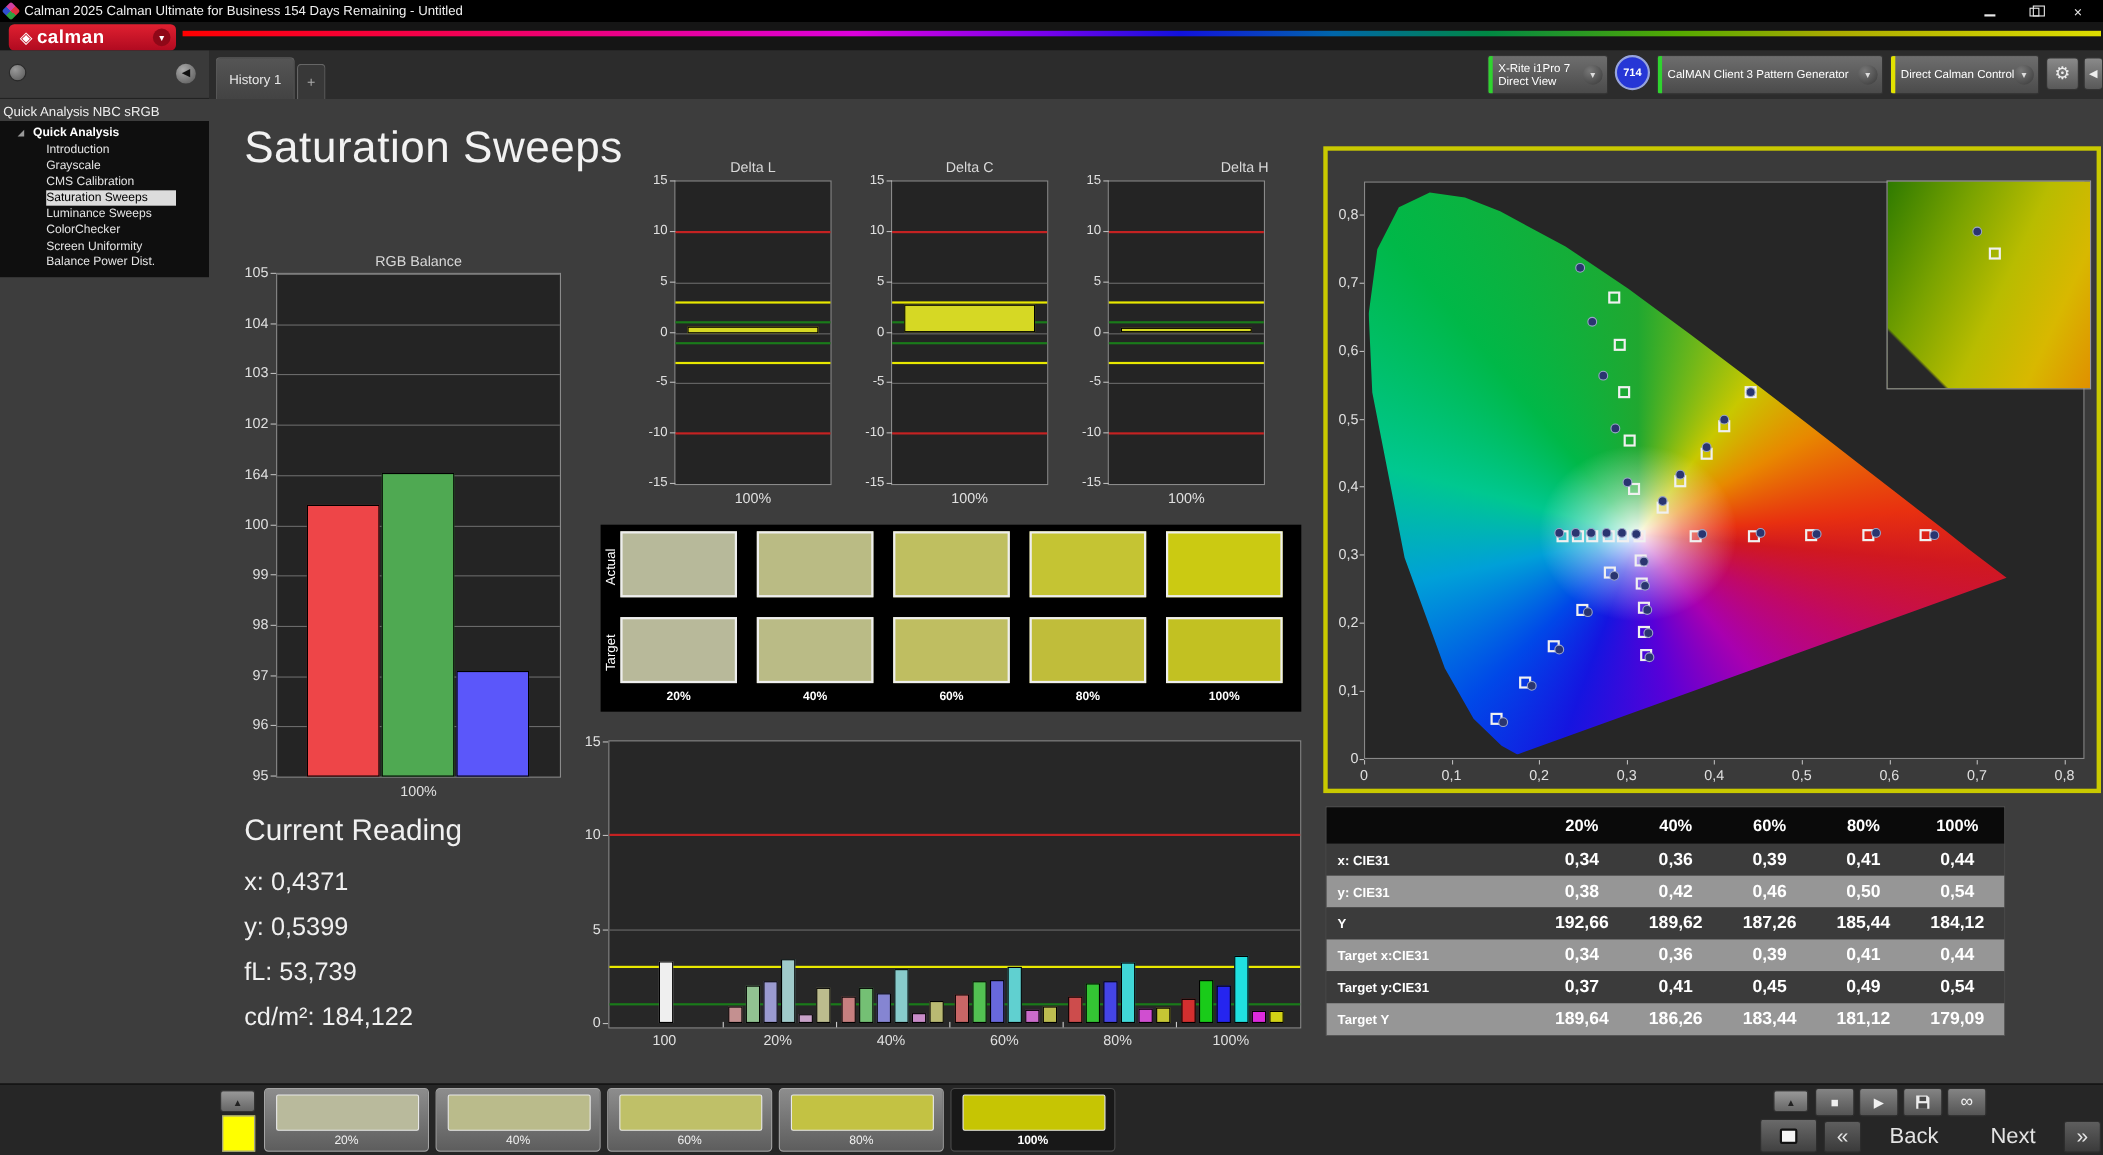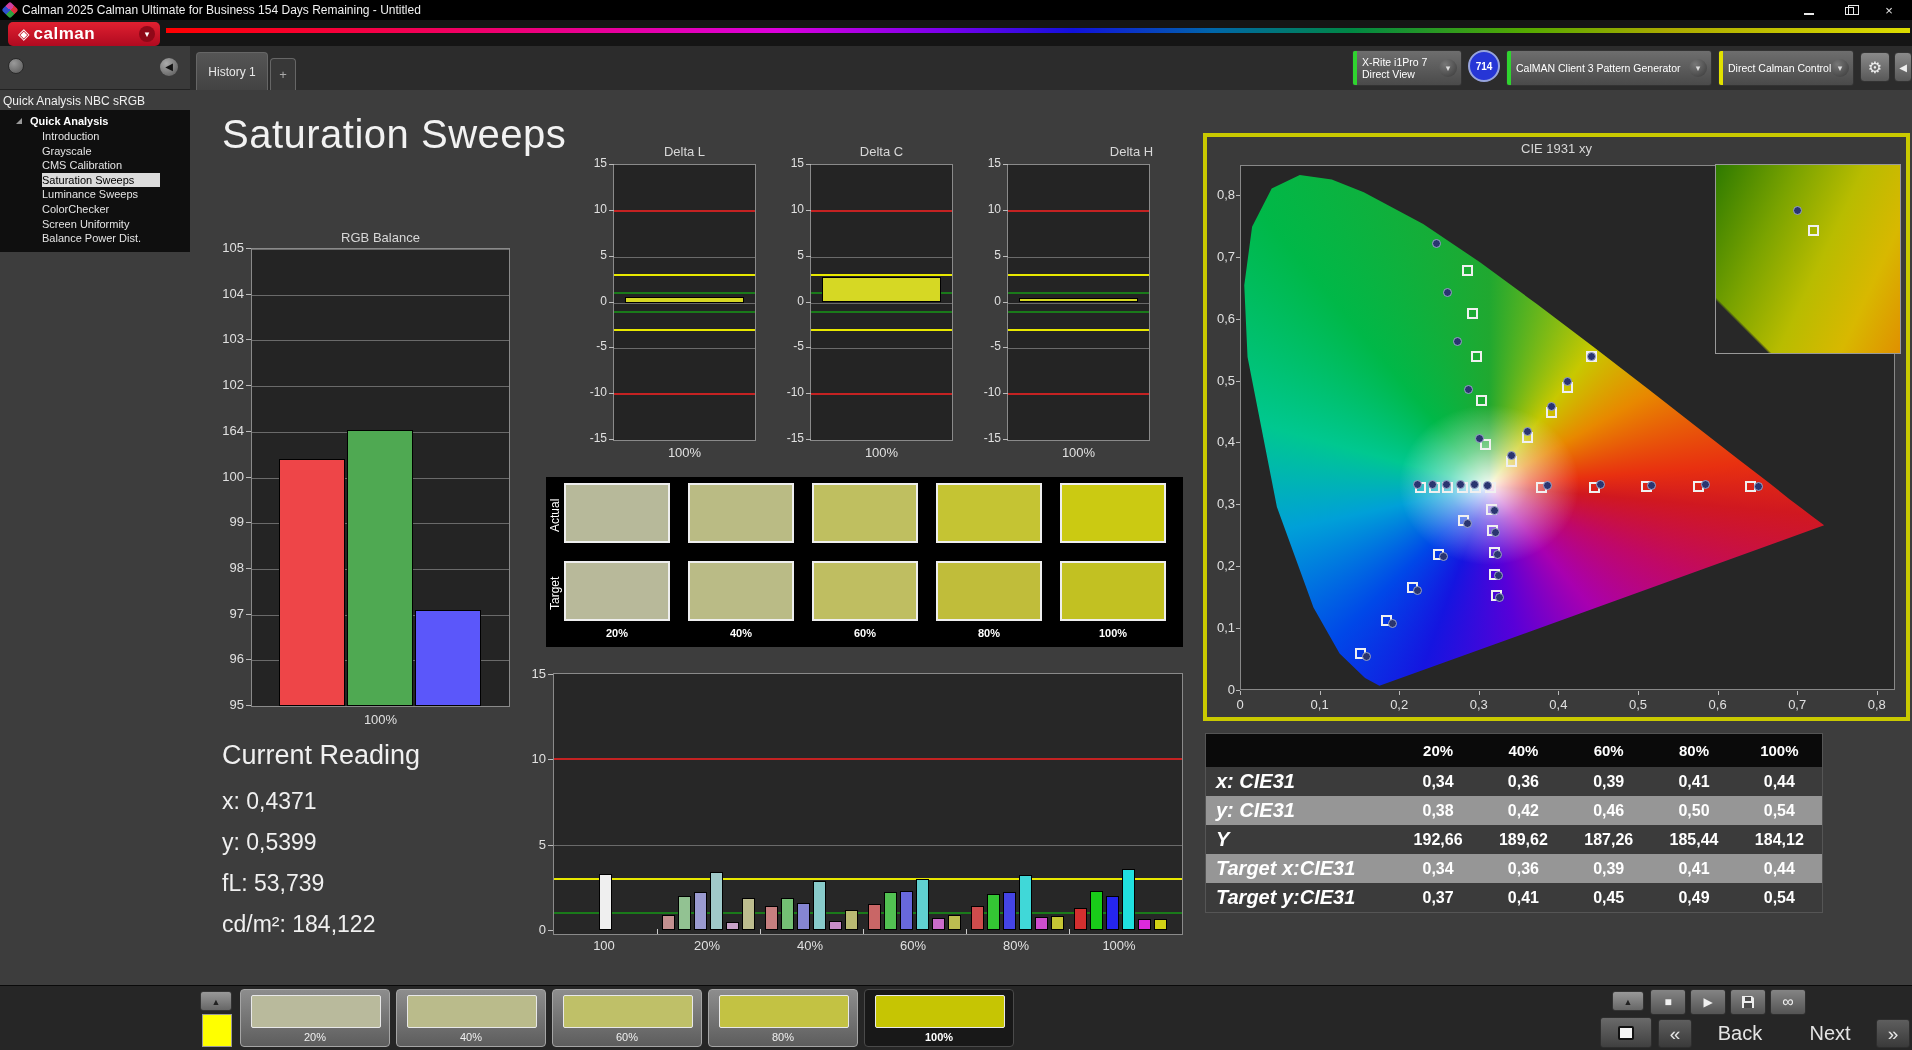--- a/index.html
+++ b/index.html
@@ -84,21 +84,21 @@
   #cie-inset { position:absolute; right:5px; top:27px; width:186px; height:190px; border:1px solid #999;
     background:
       linear-gradient(45deg, #282828 14%, transparent 15%),
       linear-gradient(115deg, #2e7a00 0%, #7aa300 30%, #b8bc00 55%, #d8b800 78%, #e09000 100%); }
   .cie-ticklab { position:absolute; color:#e0e0e0; font-size:13px; }
   #results-table { position:absolute; left:1205px; top:733px; width:618px; background:#2a2a2a; border:1px solid #555; }
   .tr { display:flex; height:29px; align-items:center; }
   .tr.header { height:33px; background:#0a0a0a; }
   .tr.dark { background:#3b3b3b; }
   .tr.light { background:#969696; }
-  .td-label { width:190px; padding-left:10px; color:#fff; font-weight:bold; font-size:20px;font-style:italic; }
+  .td-label { width:190px; padding-left:10px; color:#fff; font-weight:bold; font-size:12px; }
   .td-val { width:85.6px; text-align:center; color:#fff; font-weight:bold; font-size:16px; }
   .tr.header .td-val { font-size:15px; }
   #bottombar { position:absolute; left:0; top:985px; width:1912px; height:65px; background:#262626; border-top:1px solid #0a0a0a; }
   .up-btn { position:absolute; width:32px; height:20px; border-radius:3px;
     background:linear-gradient(#999,#666); border:1px solid #333; color:#222; font-size:9px; text-align:center; line-height:20px; }
   #hl-swatch { position:absolute; left:202px; top:28px; width:30px; height:33px; border:1px solid #999; }
   .patch-btn { position:absolute; top:3px; width:150px; height:58px; border-radius:4px;
     background:linear-gradient(#8d8d8d,#5d5d5d); border:1px solid #a5a5a5; }
   .patch-btn.selected { background:#181818; border:1px solid #4a4a4a; }
   .patch-swatch { position:absolute; left:10px; top:5px; width:130px; height:33px; border:1px solid #e8e8e8; border-radius:2px; }
@@ -419,21 +419,20 @@
 
   <div class="abs" style="left:222px; top:740px; font-size:27px; color:#f0f0f0;">Current Reading</div>
   <div id="current-reading-values">
       <div class="abs" style="left: 222px; top: 788px; font-size: 23px; color: rgb(240, 240, 240);">x: 0,4371</div>
       <div class="abs" style="left: 222px; top: 829px; font-size: 23px; color: rgb(240, 240, 240);">y: 0,5399</div>
       <div class="abs" style="left: 222px; top: 870px; font-size: 23px; color: rgb(240, 240, 240);">fL: 53,739</div>
       <div class="abs" style="left: 222px; top: 911px; font-size: 23px; color: rgb(240, 240, 240);">cd/m²: 184,122</div>
     </div>
 
   <div id="cie-panel">
-    <div class="chart-title" style="left:0; top:4px; width:699px;">CIE 1931 xy</div>
     <div id="cie-plot">
       <div id="cie-locus"></div>
       <div id="cie-points">
           <div class="cie-target" style="left: 243.648px; top: 315.849px;"></div>
           <div class="cie-measured" style="left: 242.26px; top: 314.992px;"></div>
           <div class="cie-target" style="left: 295.388px; top: 315.849px;"></div>
           <div class="cie-target" style="left: 347.924px; top: 315.849px;"></div>
           <div class="cie-target" style="left: 399.664px; top: 315.23px;"></div>
           <div class="cie-target" style="left: 452.2px; top: 315.23px;"></div>
           <div class="cie-target" style="left: 503.94px; top: 315.23px;"></div>
@@ -580,20 +579,28 @@
         <div class="td-val">0,44</div>
       </div>
       <div class="tr dark">
         <div class="td-label">Target y:CIE31</div>
         <div class="td-val">0,37</div>
         <div class="td-val">0,41</div>
         <div class="td-val">0,45</div>
         <div class="td-val">0,49</div>
         <div class="td-val">0,54</div>
       </div>
+      <div class="tr light">
+        <div class="td-label">Target Y</div>
+        <div class="td-val">189,64</div>
+        <div class="td-val">186,26</div>
+        <div class="td-val">183,44</div>
+        <div class="td-val">181,12</div>
+        <div class="td-val">179,09</div>
+      </div>
     </div>
 
   <div id="bottombar">
     <div class="up-btn" style="left:200px; top:5px;">
       <span>▲</span>
     </div>
     <div id="hl-swatch" style="background: rgb(255, 255, 0);"></div>
     <div id="patch-buttons">
         <div class="patch-btn" style="left: 240px;">
           <div class="patch-swatch" style="background: rgb(185, 186, 156);"></div>

